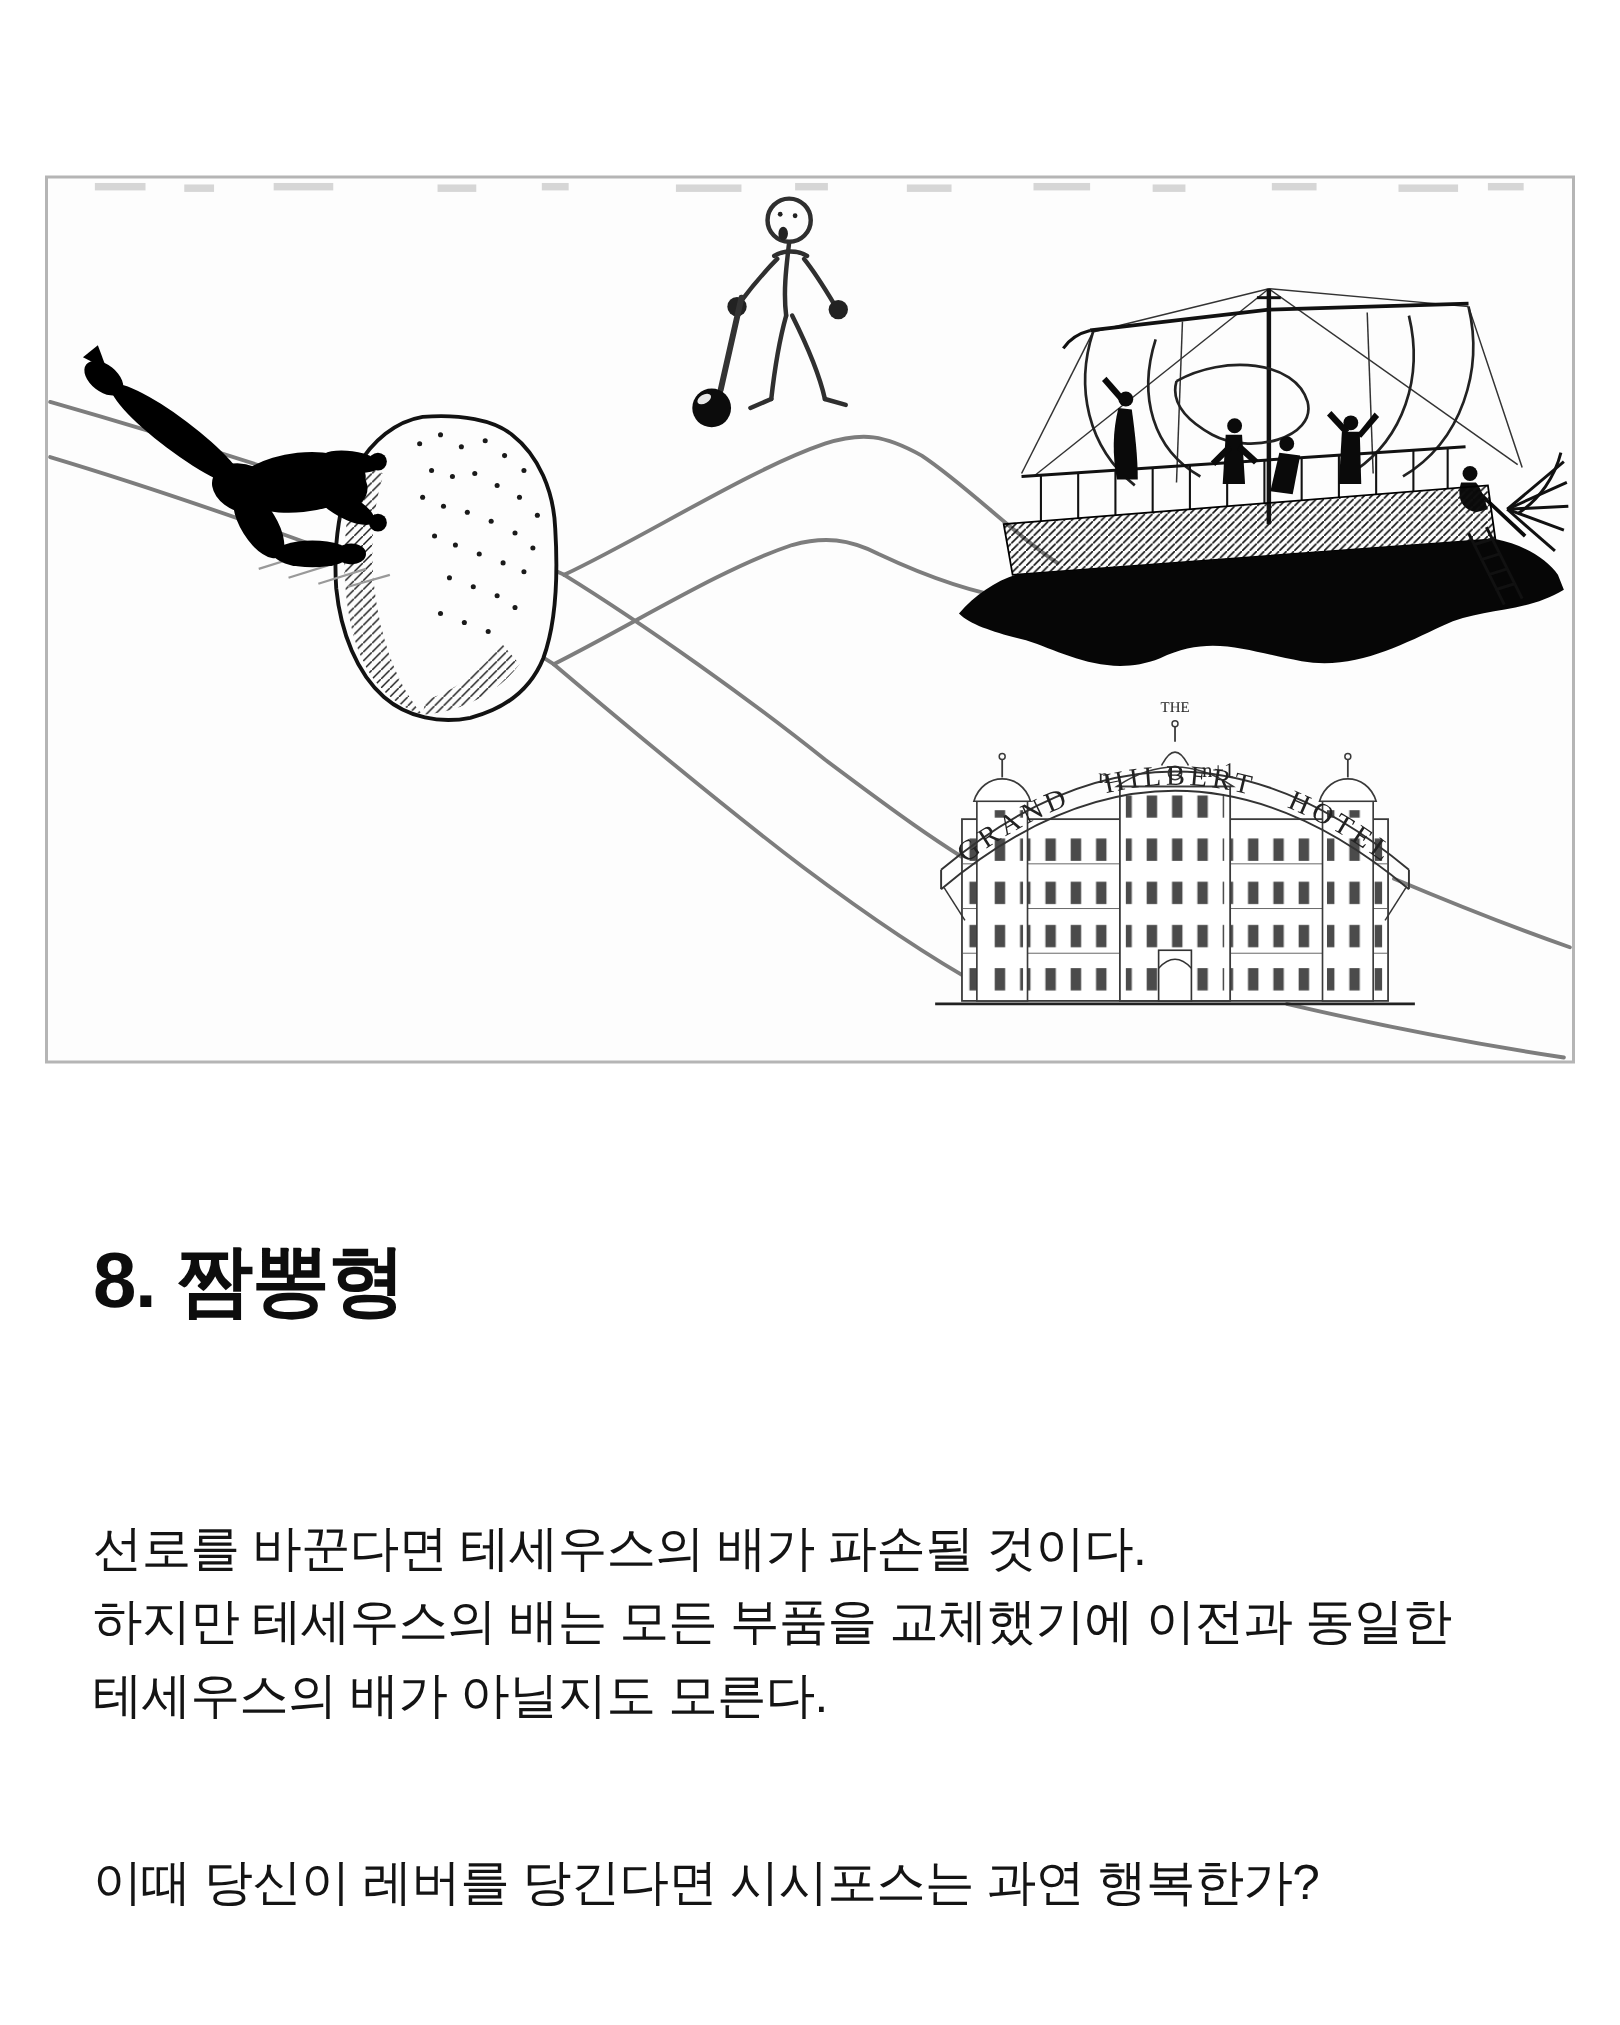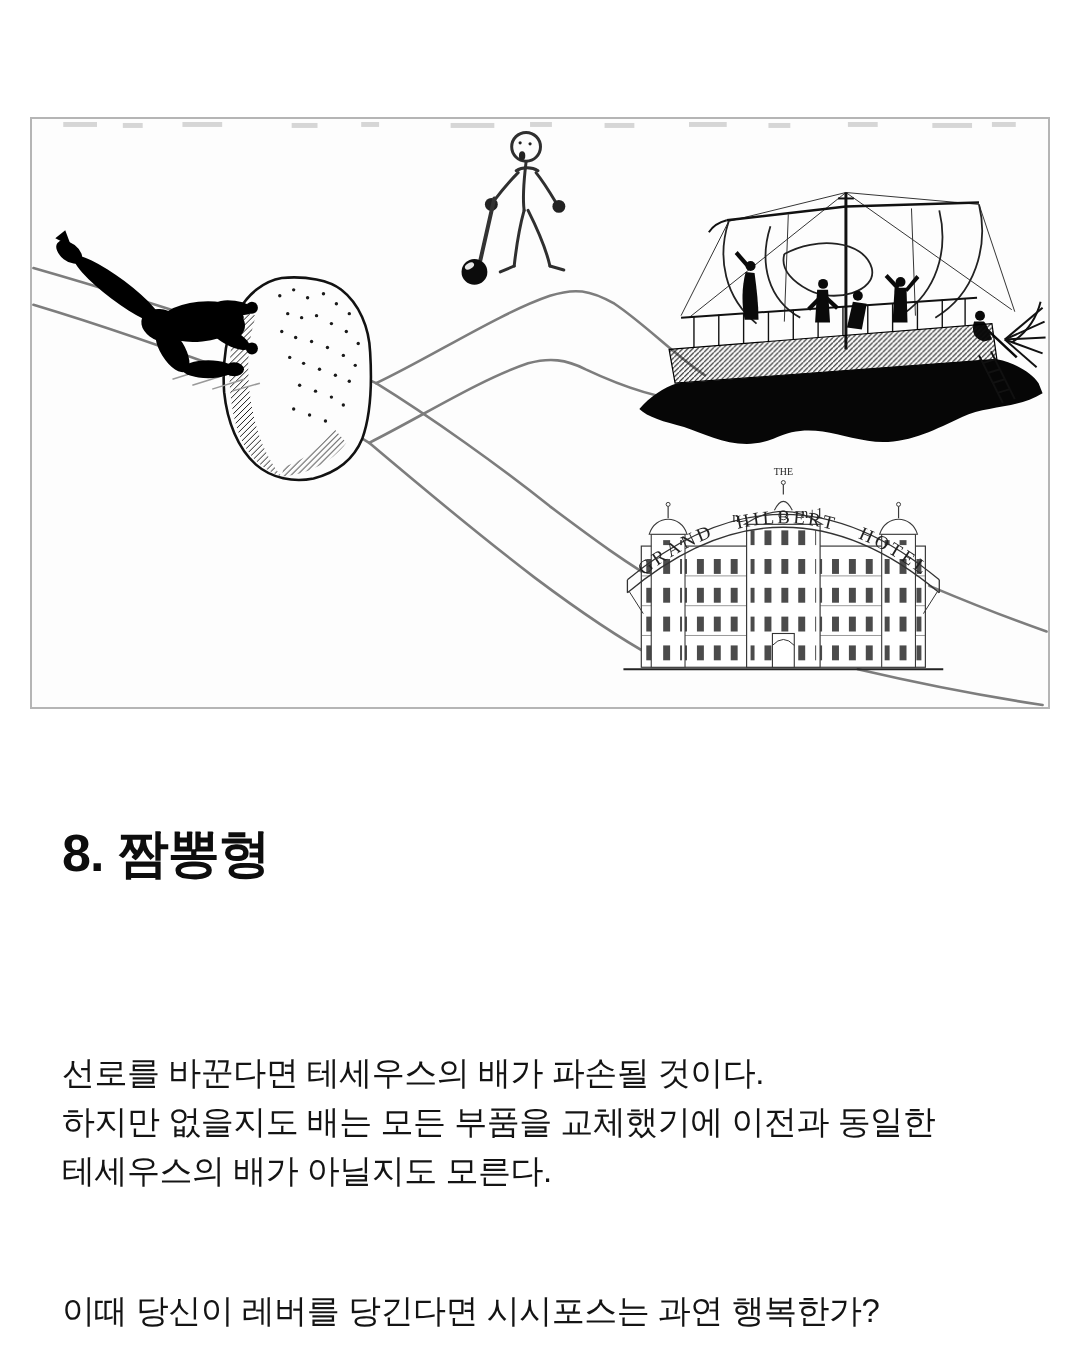--- a/index.html
+++ b/index.html
@@ -5,21 +5,21 @@
   html,body{margin:0;padding:0;background:#fff;}
   .canvas{position:relative;width:1080px;height:1350px;background:#ffffff;overflow:hidden;
           font-family:"Liberation Sans","DejaVu Sans",sans-serif;}
   .frame{position:absolute;left:30px;top:117px;width:1016px;height:588px;
          border:2px solid #b5b5b5;background:#fdfdfd;}
   .frame svg{display:block;width:1016px;height:588px;}
   .heading{position:absolute;left:62px;top:775px;font-size:52px;font-weight:800;
            color:#0d0d0d;letter-spacing:-1px;white-space:nowrap;margin-top:44px;}
   .para{position:absolute;left:62px;color:#141414;font-size:33px;letter-spacing:-0.5px;}
   .para .ln{height:49px;line-height:49px;white-space:nowrap;}
-  #p1{top:857px;} #p2{top:1048px;} #p3{top:1286px;}
+  #p1{top:857px;} #p2{top:1007px;} #p3{top:1230px;}
   .hotel-banner-text{font-family:"Liberation Serif","DejaVu Serif",serif;}
 </style>
 </head>
 <body>
 
 <div class="canvas">
 
   <div class="frame">
     <svg viewBox="0 0 1020 592" xmlns="http://www.w3.org/2000/svg">
       <defs>
@@ -279,21 +279,21 @@
     </svg>
   </div>
 
   <div class="heading">8. 짬뽕형</div>
 
   <div class="para" id="p1">
   </div>
 
   <div class="para" id="p2">
     <div class="ln">선로를 바꾼다면 테세우스의 배가 파손될 것이다.</div>
-    <div class="ln">하지만 없을지도 배는 모든 부품을 교체했기에 이전과 동일한</div>
+    <div class="ln">하지만 테세우스의 배는 모든 부품을 교체했기에 이전과 동일한</div>
     <div class="ln">테세우스의 배가 아닐지도 모른다.</div>
   </div>
 
   <div class="para" id="p3">
     <div class="ln">이때 당신이 레버를 당긴다면 시시포스는 과연 행복한가?</div>
   </div>
 
 </div>
 
 </body></html>

